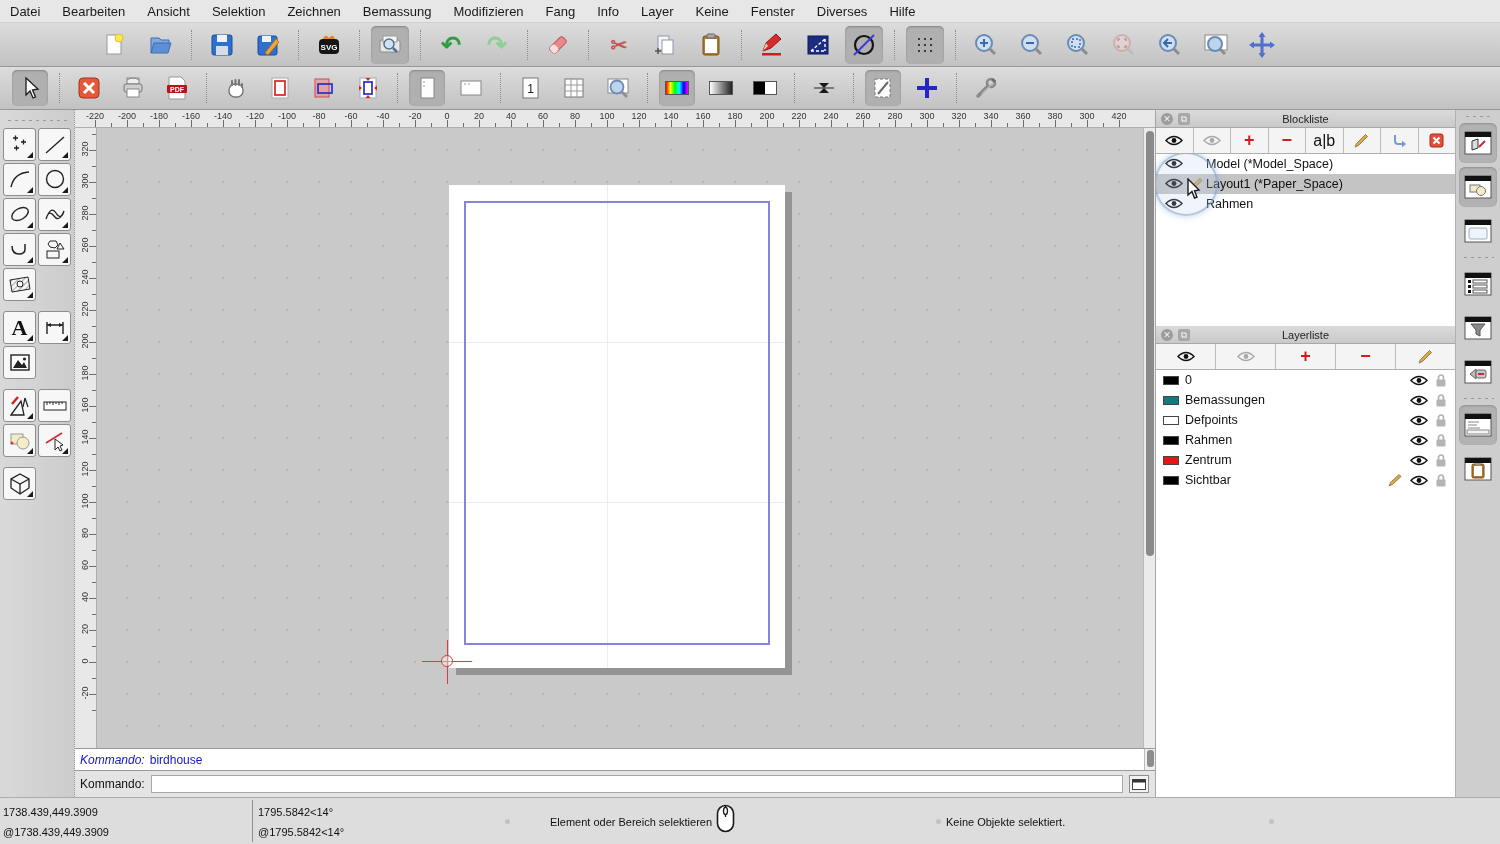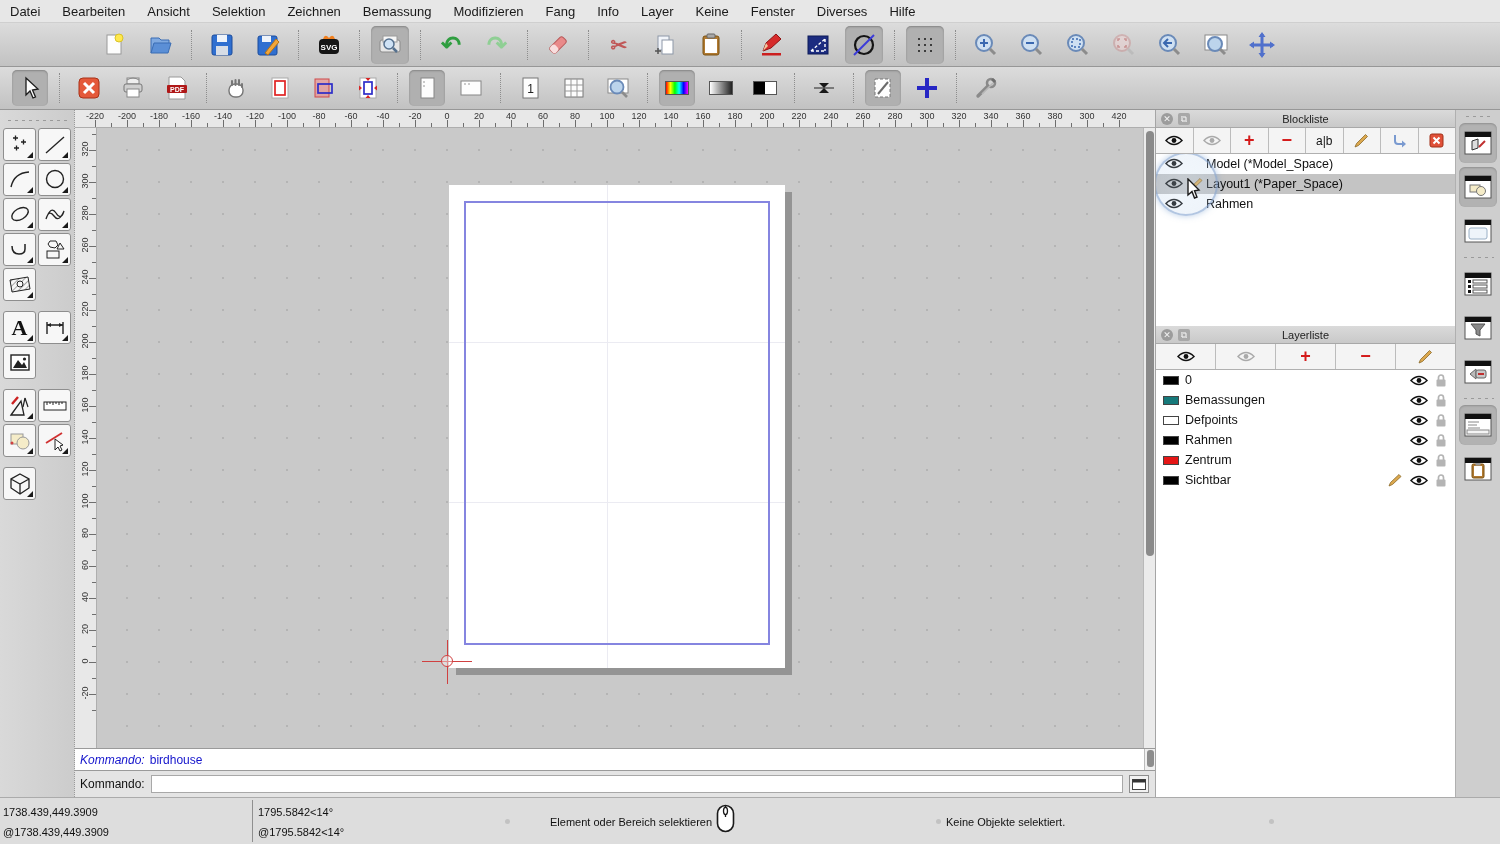--- a/index.html
+++ b/index.html
@@ -75,21 +75,21 @@
 
   
   #right-panels { position:absolute; top:110px; left:1155px; width:300px; height:687px; display:flex; flex-direction:column; border-left:1px solid #a5a5a5; }
   .panel-header { height:18px; background:linear-gradient(#dadada,#c9c9c9); border-bottom:1px solid #a8a8a8;
                   display:flex; align-items:center; position:relative; font-size:11px; color:#222; }
   .panel-title { position:absolute; left:0; right:0; text-align:center; }
   .ph-btn { width:12px; height:12px; border-radius:50%; background:#9c9c9c; color:#f2f2f2; font-size:9px; line-height:12px;
             text-align:center; margin-left:5px; z-index:1; }
   .ph-btn.float { border-radius:2px; background:#a8a8a8; }
   .panel-toolbar { height:26px; background:#ececec; border-bottom:1px solid #b0b0b0; display:flex; }
-  .pt-btn { flex:1; border-right:1px solid #bcbcbc; background:#f4f4f4; display:flex; align-items:center; justify-content:center; font-size:12px; }
+  .pt-btn { flex:1; border-right:1px solid #bcbcbc; background:#f4f4f4; display:flex; align-items:center; justify-content:center; font-size:16px; }
   .pt-plus { color:#d41a1a; font-size:18px; font-weight:bold; }
   .pt-minus { color:#d41a1a; font-size:18px; font-weight:bold; }
   #block-list-rows { flex:1; background:#fff; position:relative; overflow:hidden; }
   .bl-row { height:20px; position:relative; }
   .bl-row.selected { background:#c4c4c4; }
   .bl-eye { position:absolute; left:9px; top:4px; }
   .bl-pencil { position:absolute; left:33px; top:3px; }
   .bl-label { position:absolute; left:50px; top:3px; font-size:12.5px; color:#111; }
   #blocklist { height:216px; display:flex; flex-direction:column; }
   #layerlist { flex:1; display:flex; flex-direction:column; }

